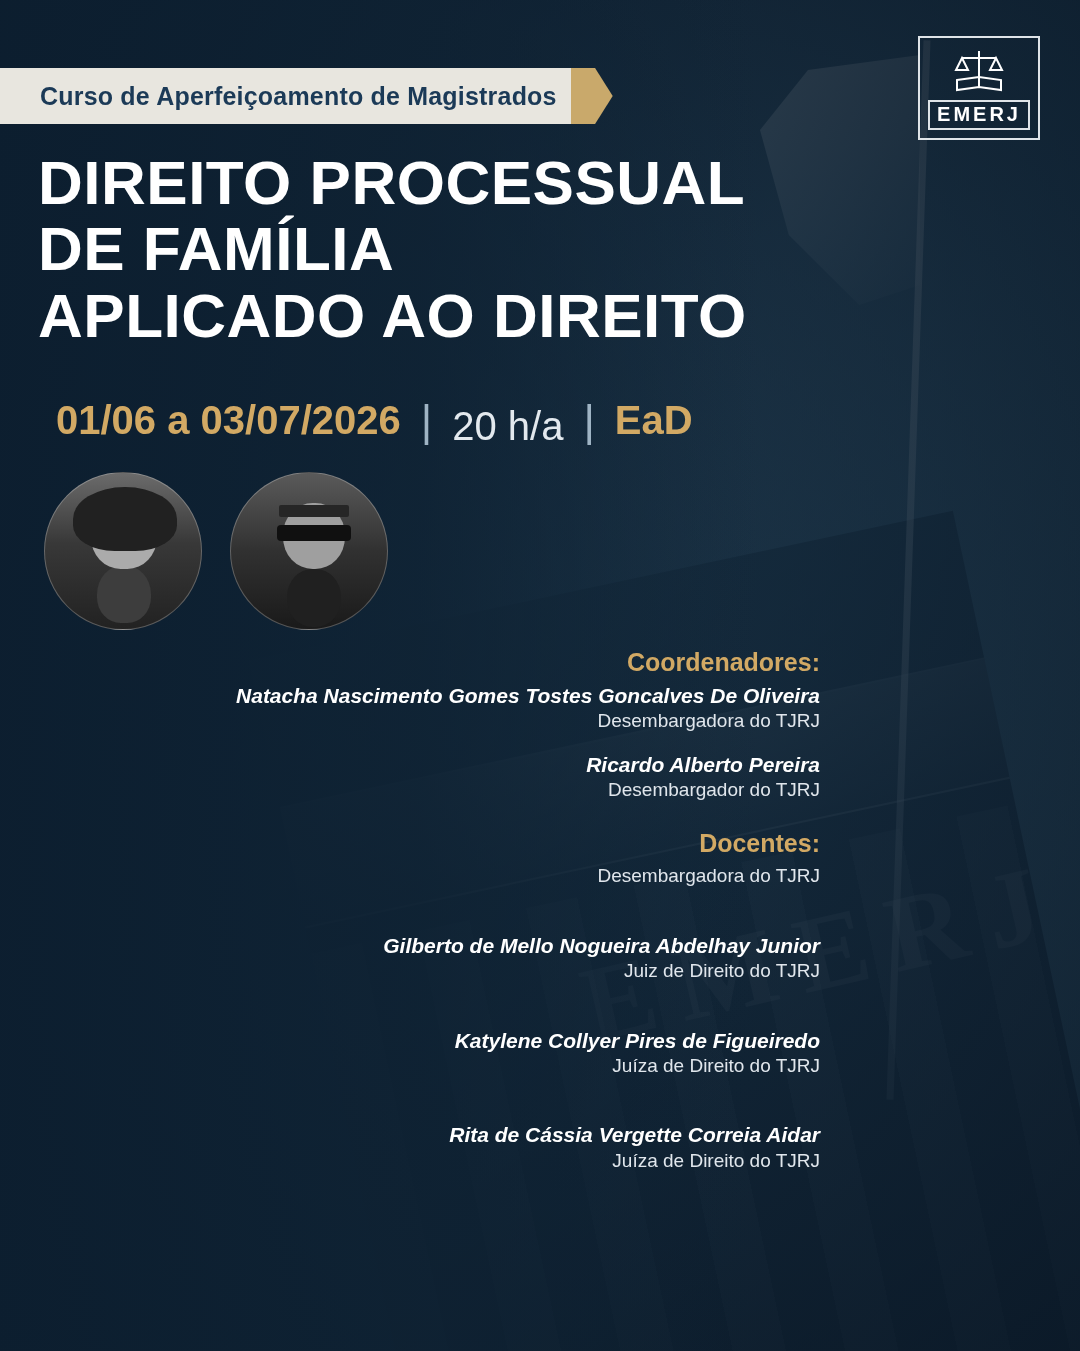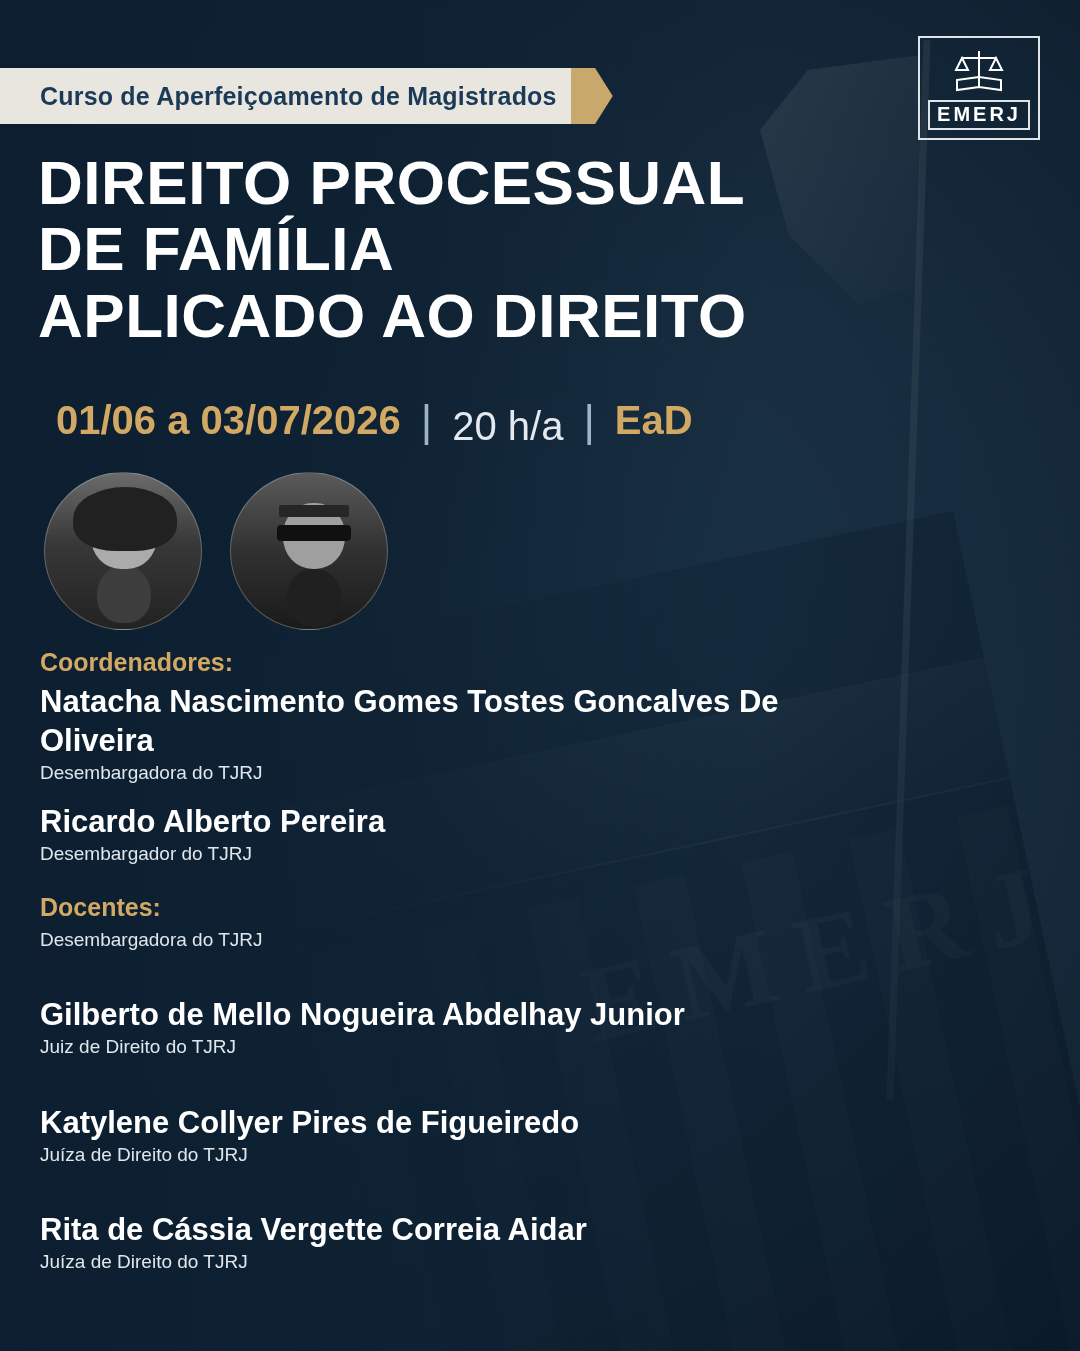--- a/index.html
+++ b/index.html
@@ -226,33 +226,34 @@
   }
   .photo-b:after {
     content:"";
     position:absolute; left:46px; top:52px; width:74px; height:16px;
     border-radius:4px;
     background:#12100f;
     box-shadow: 0 -22px 0 -2px #2b2522;
   }
 
   
-  .people { position: absolute; left: 40px; top: 648px; width: 780px; }
+  .people { position: absolute; left: 40px; top: 648px; width: 780px; text-align: right; }
   .section-label {
     font-size: 25px;
     font-weight: bold;
     color: #d2a964;
     margin-bottom: 6px;
   }
   .person { margin-bottom: 18px; }
   .person-name {
-    font-size: 31px;
+    font-size: 21px;
     font-weight: bold;
     color: #ffffff;
     line-height: 1.25;
+    font-style: italic;
   }
   .person-role {
     font-size: 19px;
     color: #e0e6ec;
     font-weight: 300;
     line-height: 1.3;
   }
   .docentes-label { margin-top: 26px; }
   .docente { margin-bottom: 44px; }
 </style>

